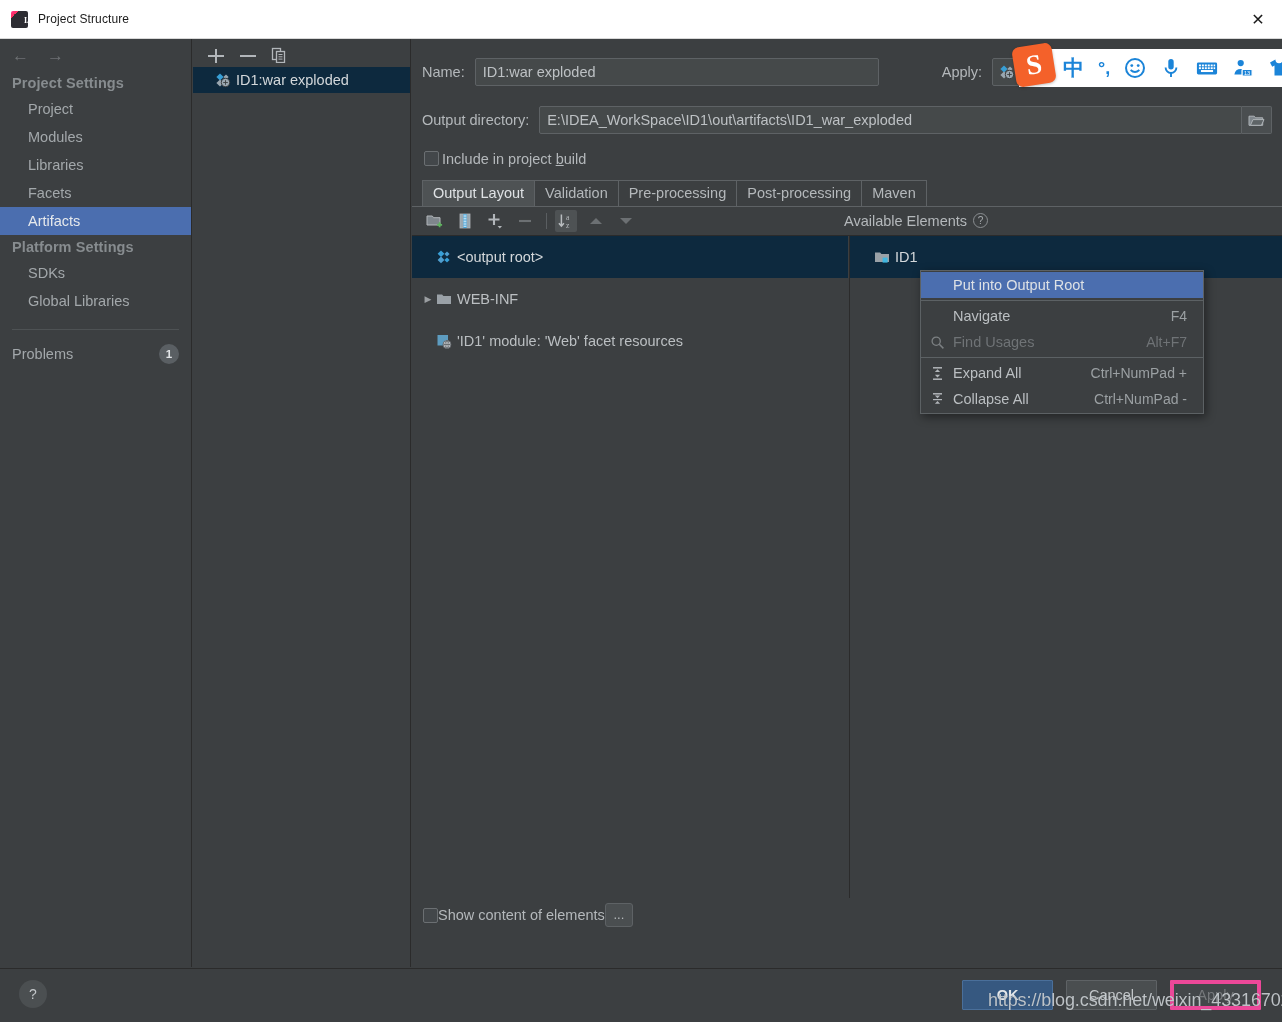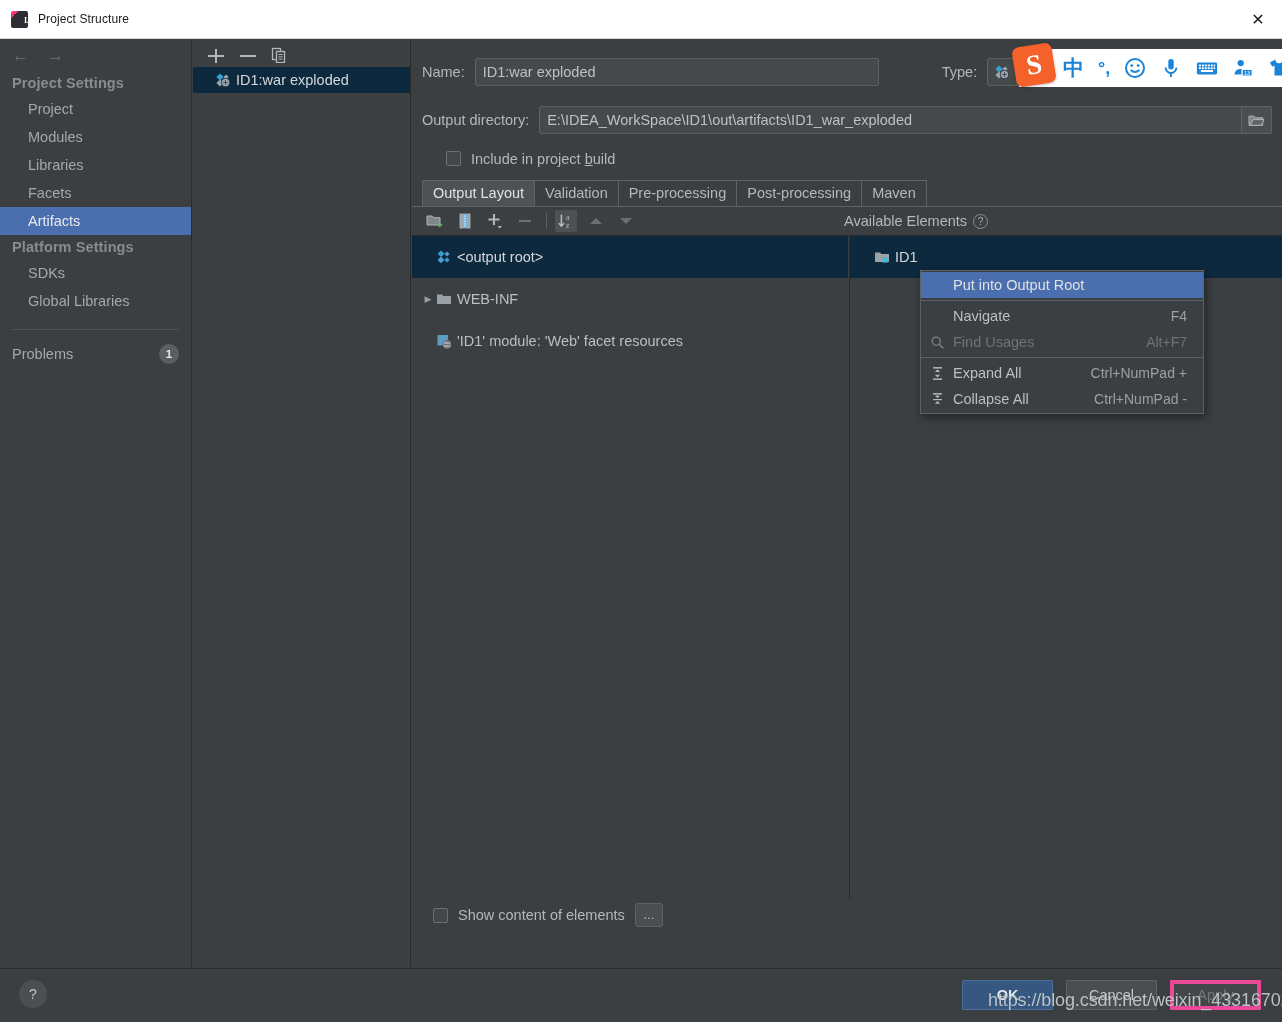--- a/index.html
+++ b/index.html
@@ -165,22 +165,22 @@
     height: 28px; margin-top: 20px; padding: 0 10px 0 10px;
   }
   #outdir-input { flex: 1; }
   .browse-btn {
     width: 30px; height: 28px;
     background: #4a4e50; border: 1px solid #5e6265; border-left: none;
     border-radius: 0 2px 2px 0;
     display: flex; align-items: center; justify-content: center;
   }
   .check-row {
-    display: flex; align-items: flex-start; gap: 10px;
-    margin-top: 17px; padding-left: 34px;
+    display: flex; align-items: flex-start; gap: 3px;
+    margin-top: 17px; padding-left: 12px;
     font-size: 14.5px; color: #b4b8bb;
   }
   .checkbox {
     width: 15px; height: 15px;
     border: 1px solid #6b6f72; border-radius: 2px;
     background: #43474a;
   }
   .u { text-decoration: underline; }
 
   
@@ -213,21 +213,21 @@
   .ltb {
     width: 22px; height: 22px; margin-right: 8px;
     position: relative; display: flex; align-items: center; justify-content: center;
   }
   .ltb.toggled { background: #4e5254; border-radius: 2px; }
   .ltb-sep {
     width: 1px; height: 16px; background: #5a5e61; margin: 0 8px 0 2px;
   }
   .avail-label {
     position: absolute; left: 432px;
-    display: flex; align-items: flex-end; gap: 6px;
+    display: flex; align-items: flex-start; gap: 6px;
     font-size: 14.5px; color: #b4b8bb;
   }
   .help-circle {
     width: 15px; height: 15px; border-radius: 50%;
     border: 1px solid #8a8e91; color: #a8acaf;
     font-size: 10px; line-height: 13px; text-align: center;
   }
 
   
   .trees {
@@ -279,22 +279,22 @@
     display: flex; align-items: center; justify-content: center;
   }
   .ctx-label { flex: 1; }
   .ctx-shortcut { font-size: 14px; color: #9ba0a3; }
   .ctxitem.disabled .ctx-shortcut { color: #6f7376; }
   .ctxitem.highlight .ctx-label { padding-left: 0; }
   .ctx-sep { height: 1px; background: #5c6164; margin: 2px 0; }
 
   
   .show-content-row {
-    display: flex; align-items: center; gap: 10px;
-    height: 36px; padding-left: 21px;
+    display: flex; align-items: center; 
+    height: 36px; padding-left: 11px;
     font-size: 14.5px; color: #b4b8bb;
   }
   .dots-btn {
     width: 28px; height: 24px;
     background: #4a4e50; border: 1px solid #5e6265; border-radius: 3px;
     color: #b4b8bb; font-size: 13px;
     display: flex; align-items: center; justify-content: center;
     line-height: 8px;
   }
 
@@ -437,21 +437,21 @@
       </span>
       <span>ID1:war exploded</span>
     </div>
   </div>
 
   <div class="main">
 
     <div class="field-row">
       <span class="field-label">Name:</span>
       <div class="textfield" id="name-input">ID1:war exploded</div>
-      <span class="field-label" style="margin-left:63px;">Type:</span>
+      <span class="field-label" style="margin-left:63px;">Apply:</span>
       <div class="type-combo">
         <span class="art-icon">
           <svg viewBox="0 0 16 16" width="16" height="16">
             <polygon points="5,1.5 8.6,5 5,8.5 1.4,5" fill="#389fd6"></polygon>
             <polygon points="11,2.5 13.6,5 11,7.5 8.4,5" fill="#9aa7b0"></polygon>
             <polygon points="5,7.5 8.6,11 5,14.5 1.4,11" fill="#9aa7b0"></polygon>
             <circle cx="10.5" cy="10.5" r="4.2" fill="#9aa7b0" stroke="#3c3f41" stroke-width="1"></circle>
             <path d="M8.2 10.5 h4.6 M10.5 8.2 v4.6" stroke="#3c3f41" stroke-width="0.9"></path>
           </svg>
         </span>

